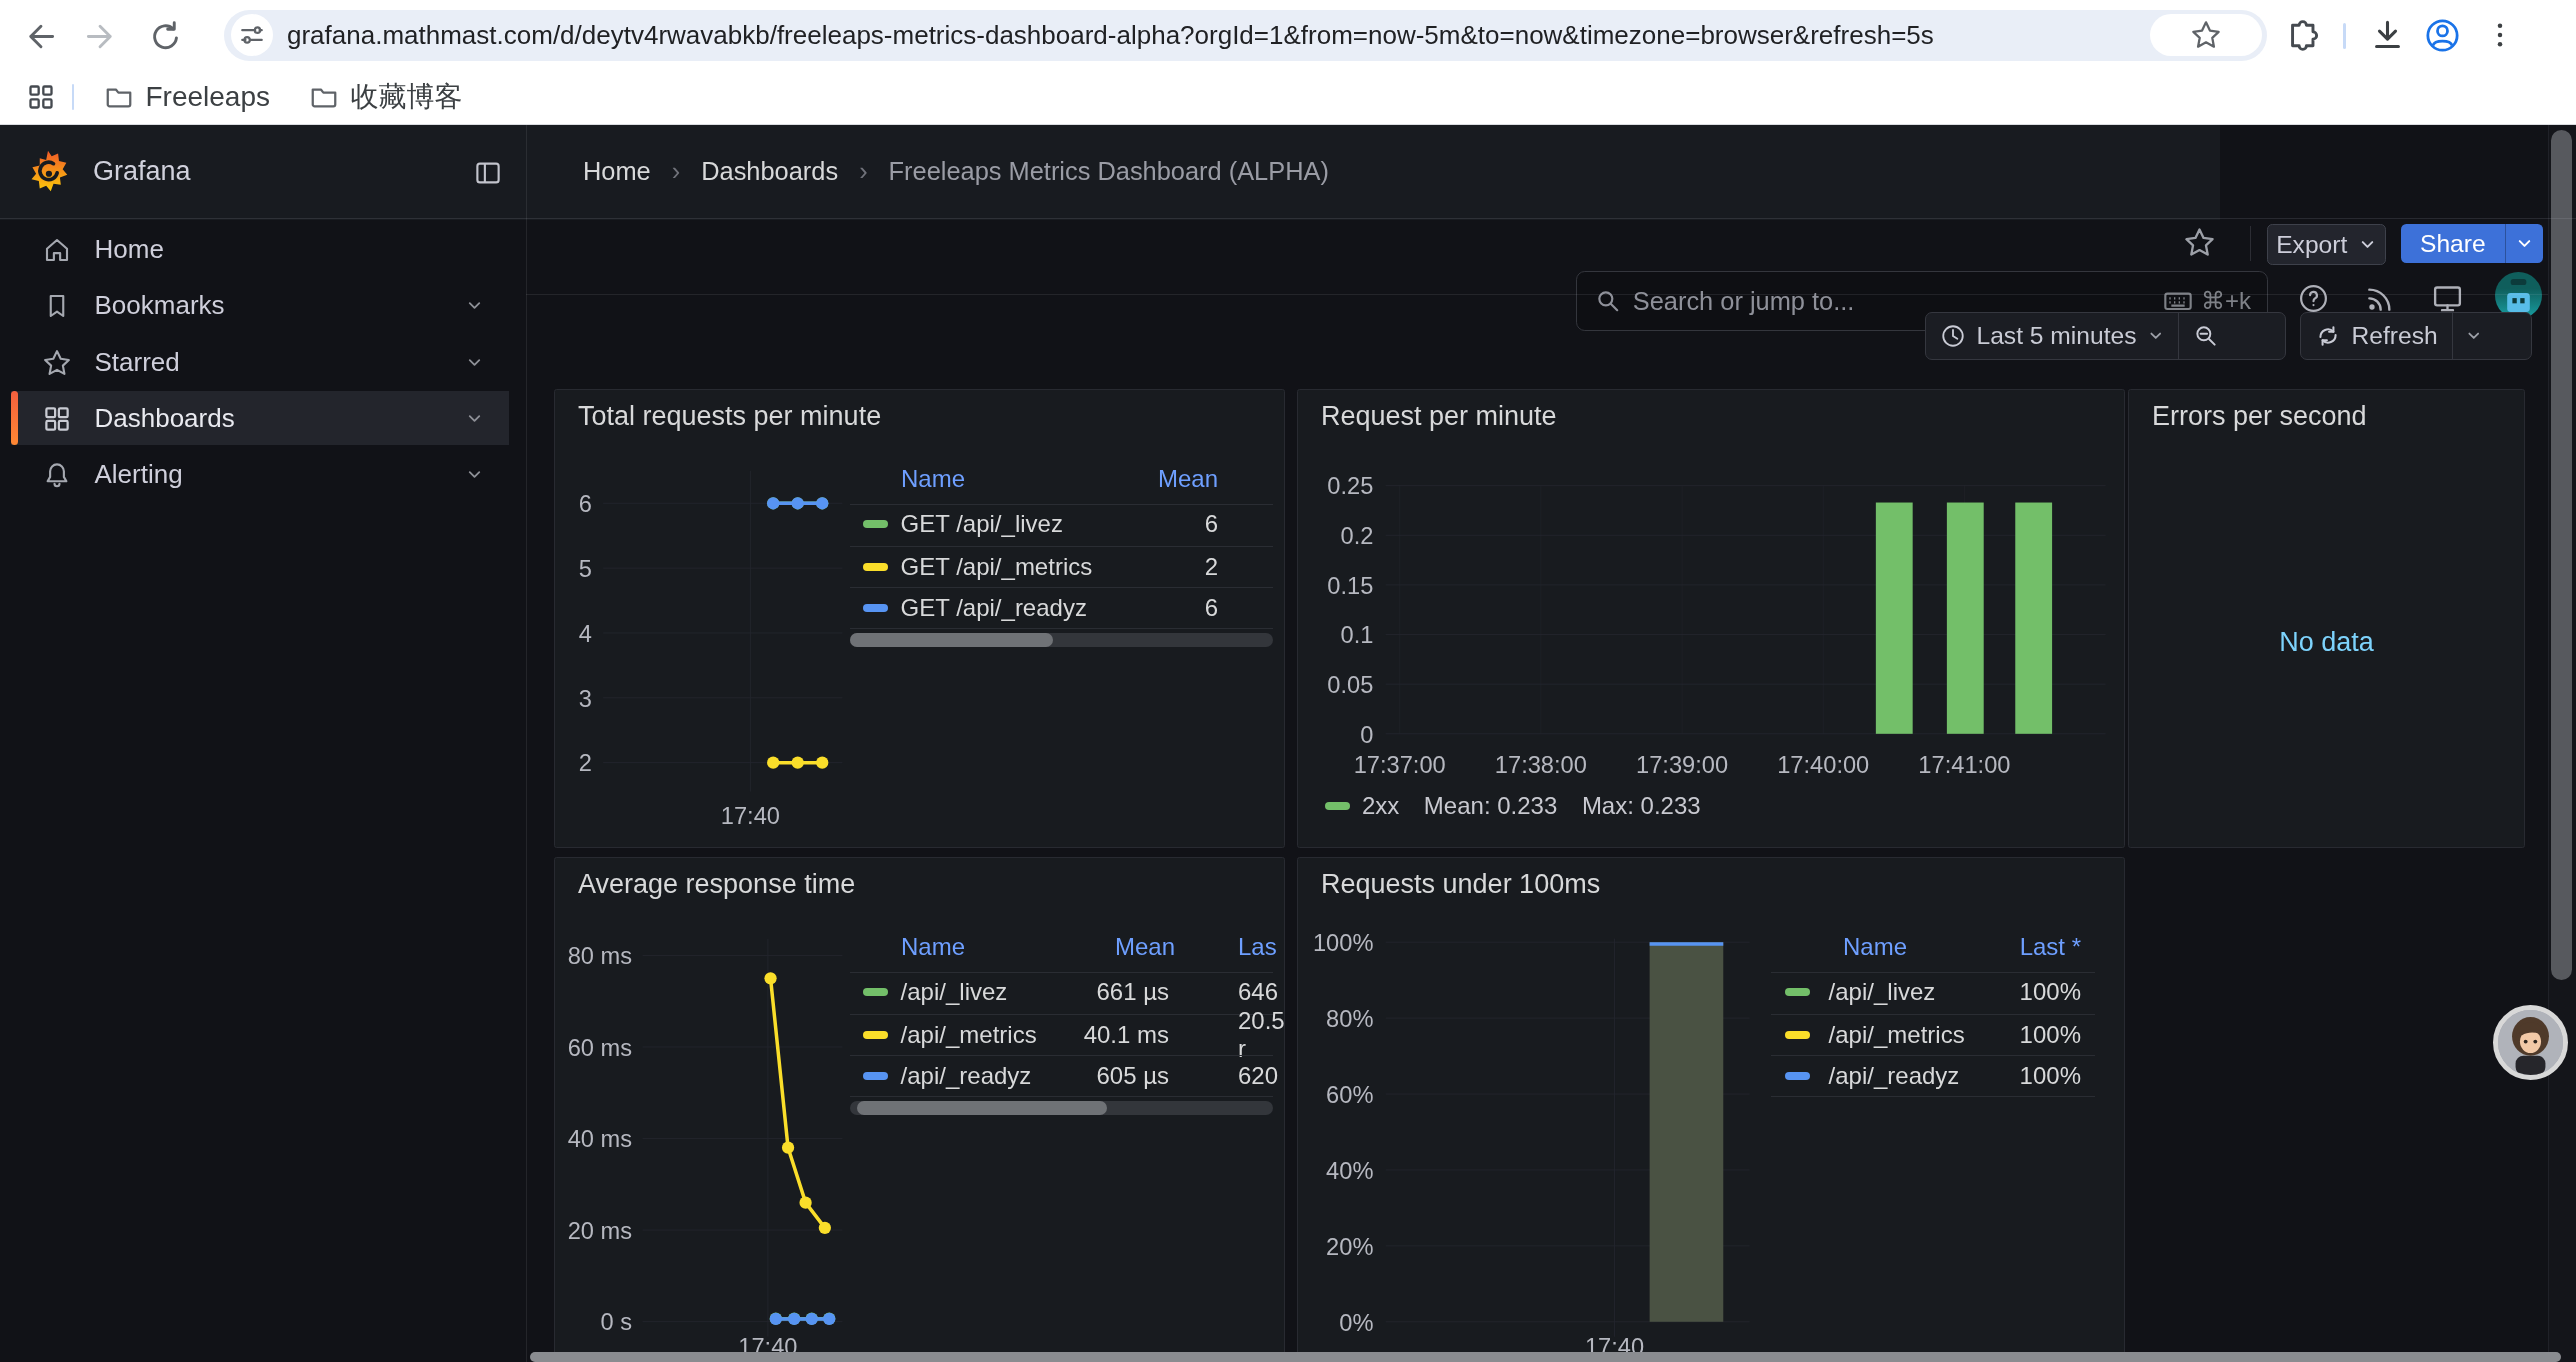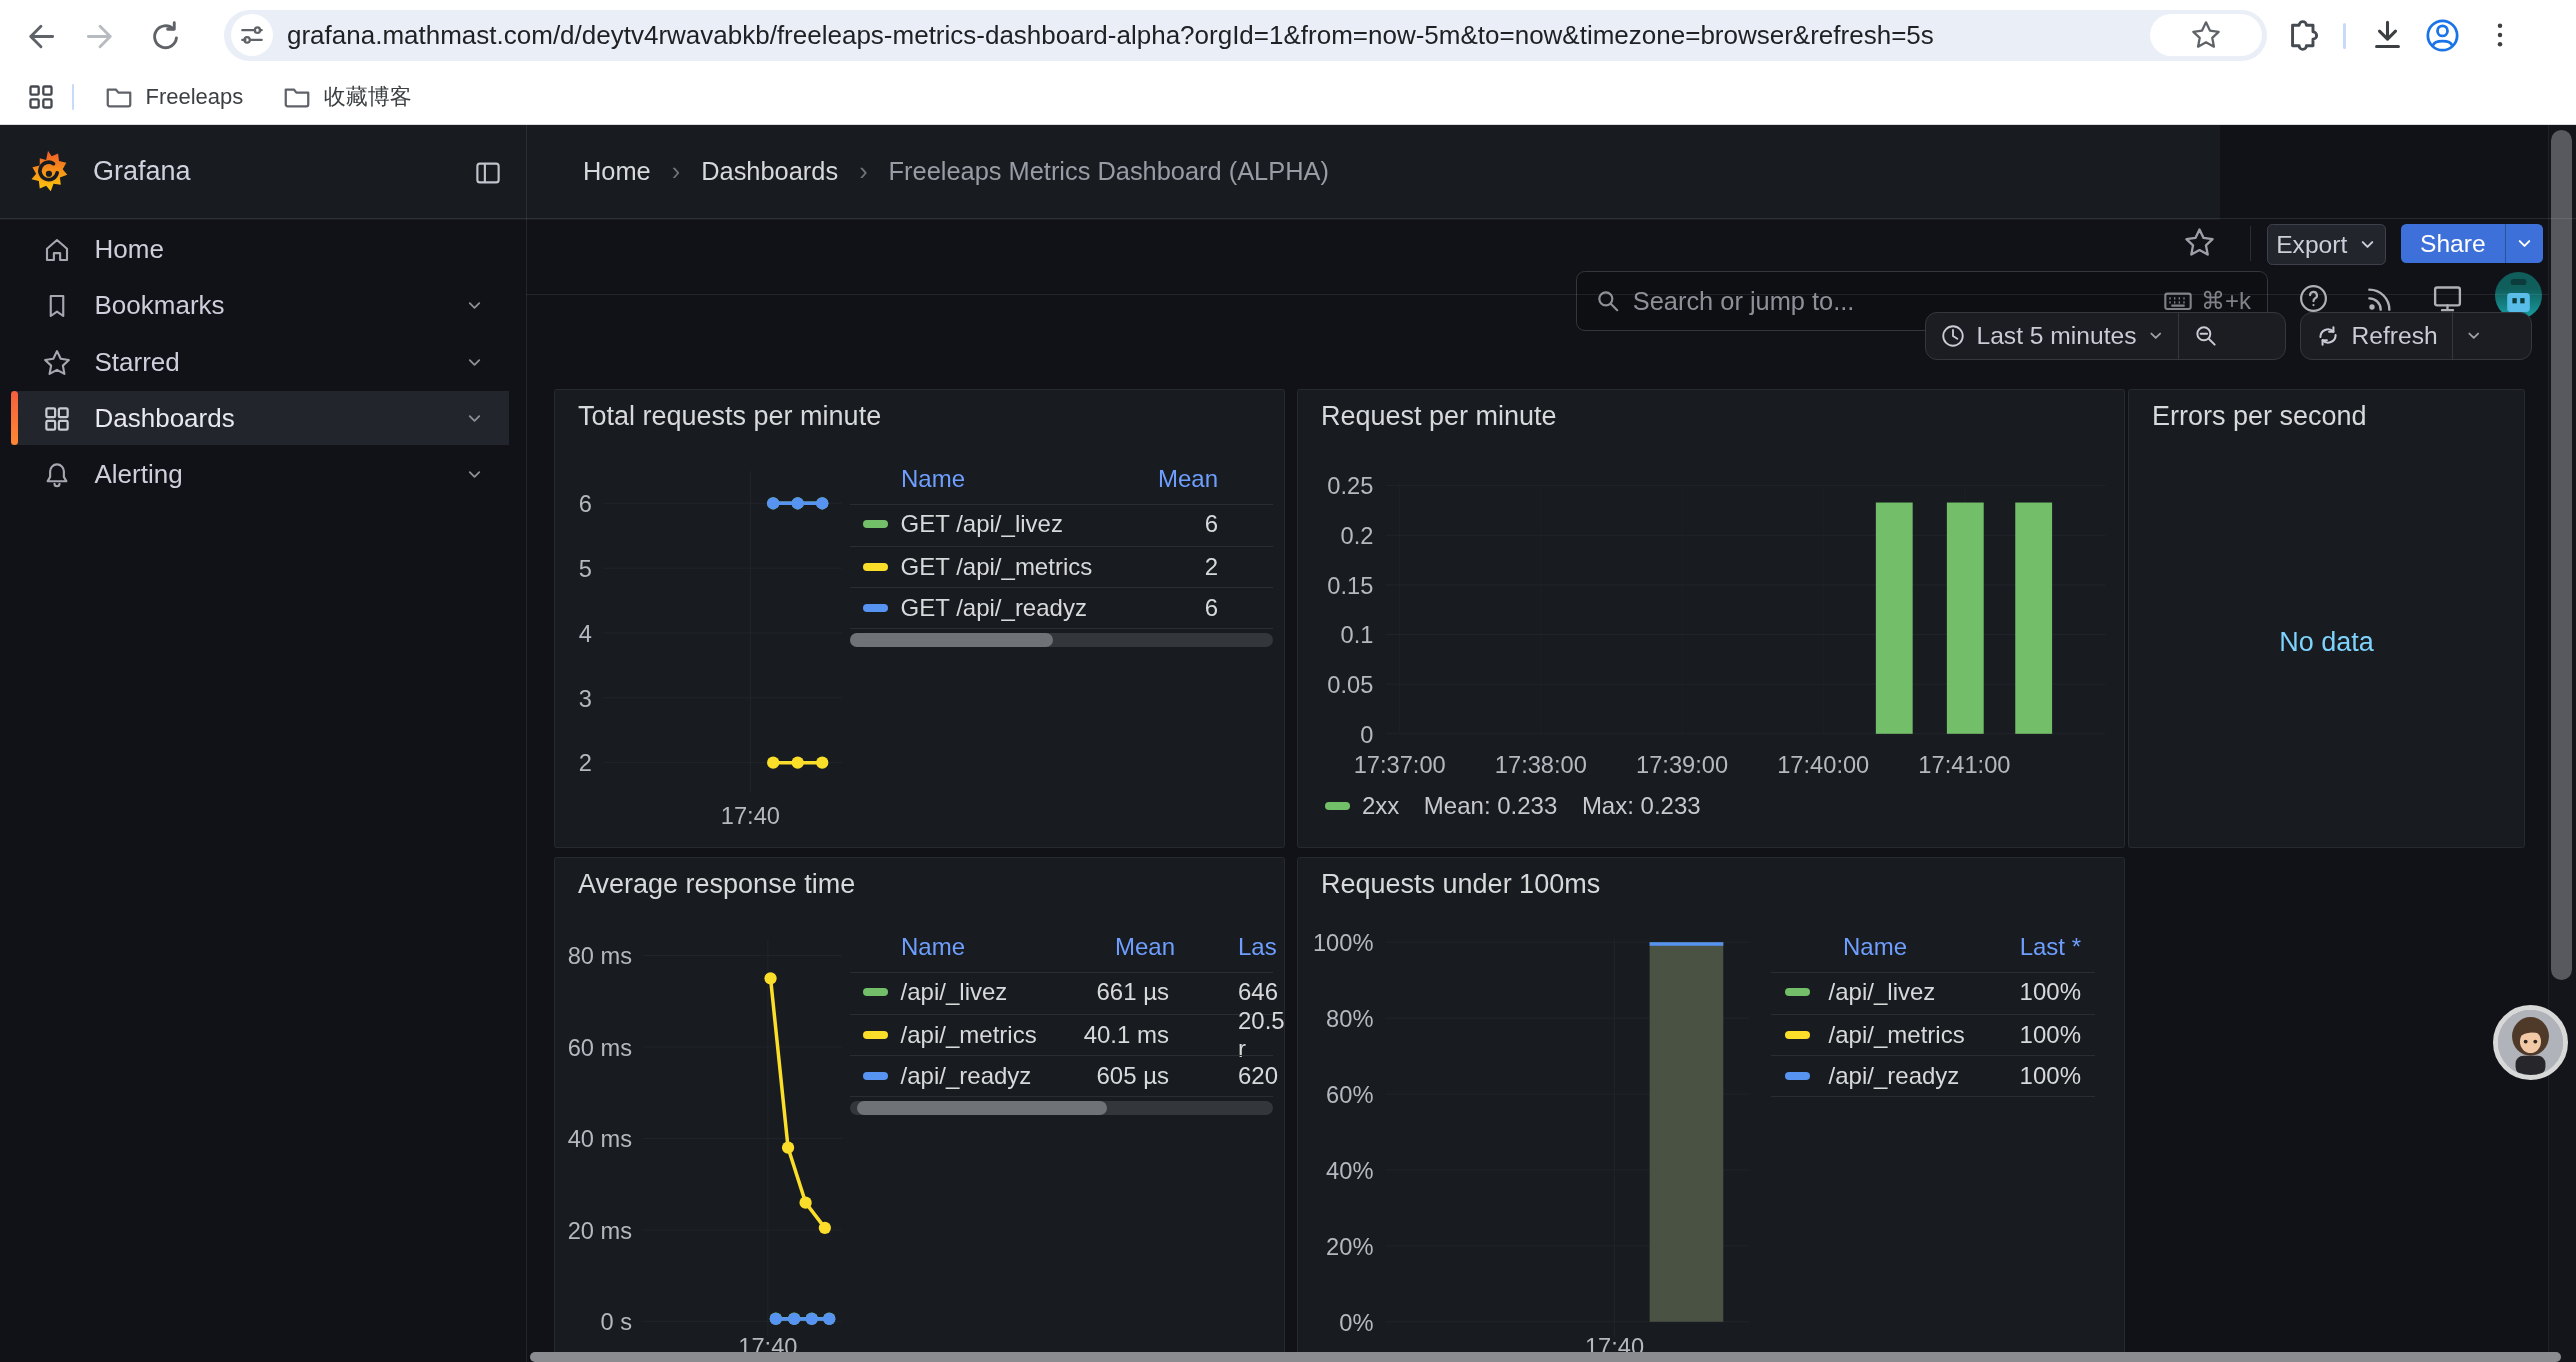--- a/index.html
+++ b/index.html
@@ -9,21 +9,21 @@
   svg{display:block;}
   
   .chrome{position:absolute;left:0;top:0;width:2576px;height:125px;background:#ffffff;}
   .chrome-divider{position:absolute;left:0;top:124px;width:2576px;height:0.9px;background:#DADCE0;z-index:5;}
   .nav-ic{position:absolute;top:16px;width:40px;height:40px;color:#5F6368;display:flex;align-items:center;justify-content:center;}
   .omnibox{position:absolute;left:224px;top:9.6px;width:2043px;height:51px;border-radius:25.4px;background:#E9EEF7;display:flex;align-items:center;}
   .tune-circle{width:42px;height:42px;border-radius:50%;background:#fff;margin-left:7px;display:flex;align-items:center;justify-content:center;color:#5F6368;}
   .url-text{margin-left:14px;font-size:26px;color:#202124;white-space:nowrap;overflow:hidden;max-width:1797px;}
   .omni-star-zone{position:absolute;right:5.3px;top:4.4px;width:112px;height:42px;border-radius:21px;background:#fff;display:flex;align-items:center;justify-content:center;color:#5F6368;}
   .bookmarks{position:absolute;left:0;top:70px;width:2576px;height:53px;background:#fff;display:flex;align-items:center;}
-  .bm-item{display:flex;align-items:center;color:#3C4043;font-size:22px;gap:11.4px;}
+  .bm-item{display:flex;align-items:center;color:#3C4043;font-size:28px;gap:11.4px;}
   
   .g-header{position:absolute;left:0;top:125px;width:2220px;height:95px;background:#181B20;}
   .g-header-border{position:absolute;left:0;top:218px;width:2576px;height:0.9px;background:rgba(204,204,220,0.13);z-index:4;}
   .v-divider{position:absolute;left:526px;top:125px;width:0.9px;height:1238px;background:rgba(204,204,220,0.10);}
   .brand{font-size:27px;font-weight:500;color:#D0D1DC;}
   .crumb{font-size:25.4px;font-weight:500;color:#D8D9DA;}
   .crumb-sep{font-size:25.4px;color:#70727A;margin:0 21px;}
   .crumb-cur{font-size:25.4px;color:#9A9CA5;}
   .searchbox{position:absolute;left:1576px;top:146px;width:690px;height:58px;border:0.9px solid #34363D;background:#0E0F13;border-radius:8.8px;display:flex;align-items:center;color:#8E9099;}
   .search-ph{font-size:25.4px;color:#8E9099;margin-left:12.3px;flex:1;}
@@ -32,21 +32,21 @@
   .g-avatar{position:absolute;left:2495px;top:147px;width:47px;height:47px;border-radius:50%;overflow:hidden;background:linear-gradient(180deg,#0F5E5C 35%,#19A0A4 100%);}
   
   .tb-divider{position:absolute;left:2250px;top:226px;width:0.9px;height:35px;background:rgba(204,204,220,0.15);}
   .btn{position:absolute;height:39px;border-radius:5.3px;display:flex;align-items:center;justify-content:center;font-size:24.6px;font-weight:500;}
   .btn-secondary{background:#23252D;border:0.9px solid #3E414B;color:#CDCEDA;gap:10.5px;}
   .share-group{position:absolute;left:2401px;top:224px;height:39px;display:flex;border-radius:5.3px;overflow:hidden;}
   .share-main{background:#3D71D9;color:#fff;font-size:24.6px;font-weight:500;display:flex;align-items:center;padding:9px 19px;}
   .share-caret{background:#3D71D9;border-left:1.8px solid rgba(0,0,0,0.28);width:37px;display:flex;align-items:center;justify-content:center;color:#fff;}
   .sub-border{position:absolute;left:526px;top:294px;width:2050px;height:0.9px;background:rgba(204,204,220,0.10);}
   
-  .tgroup{position:absolute;top:312px;height:46px;background:#1B1D23;border:0.9px solid #35373F;border-radius:12px;display:flex;align-items:center;color:#C9CBD5;font-size:24.6px;font-weight:500;}
+  .tgroup{position:absolute;top:312px;height:46px;background:#1B1D23;border:0.9px solid #35373F;border-radius:7px;display:flex;align-items:center;color:#C9CBD5;font-size:24.6px;font-weight:500;}
   .tsect{display:flex;align-items:center;height:100%;padding:0 14px;gap:10.5px;}
   .tsep{width:0.9px;height:100%;background:#35373F;}
   
   .side-item{position:absolute;left:10.5px;width:498px;height:49px;display:flex;align-items:center;color:#CFCFDB;font-size:26px;}
   .side-item .ic{width:30px;height:30px;color:#A5A8B0;margin-left:31px;display:flex;align-items:center;justify-content:center;}
   .side-label{margin-left:23px;flex:1;}
   .side-chev{margin-right:24.6px;color:#8E9097;}
   .side-active-bg{position:absolute;left:10.5px;top:391px;width:498px;height:54px;background:#23252C;}
   .side-active-bar{position:absolute;left:10.5px;top:391px;width:7px;height:54px;border-radius:3.5px;background:linear-gradient(180deg,#F55F3E,#FF8833);}
   

